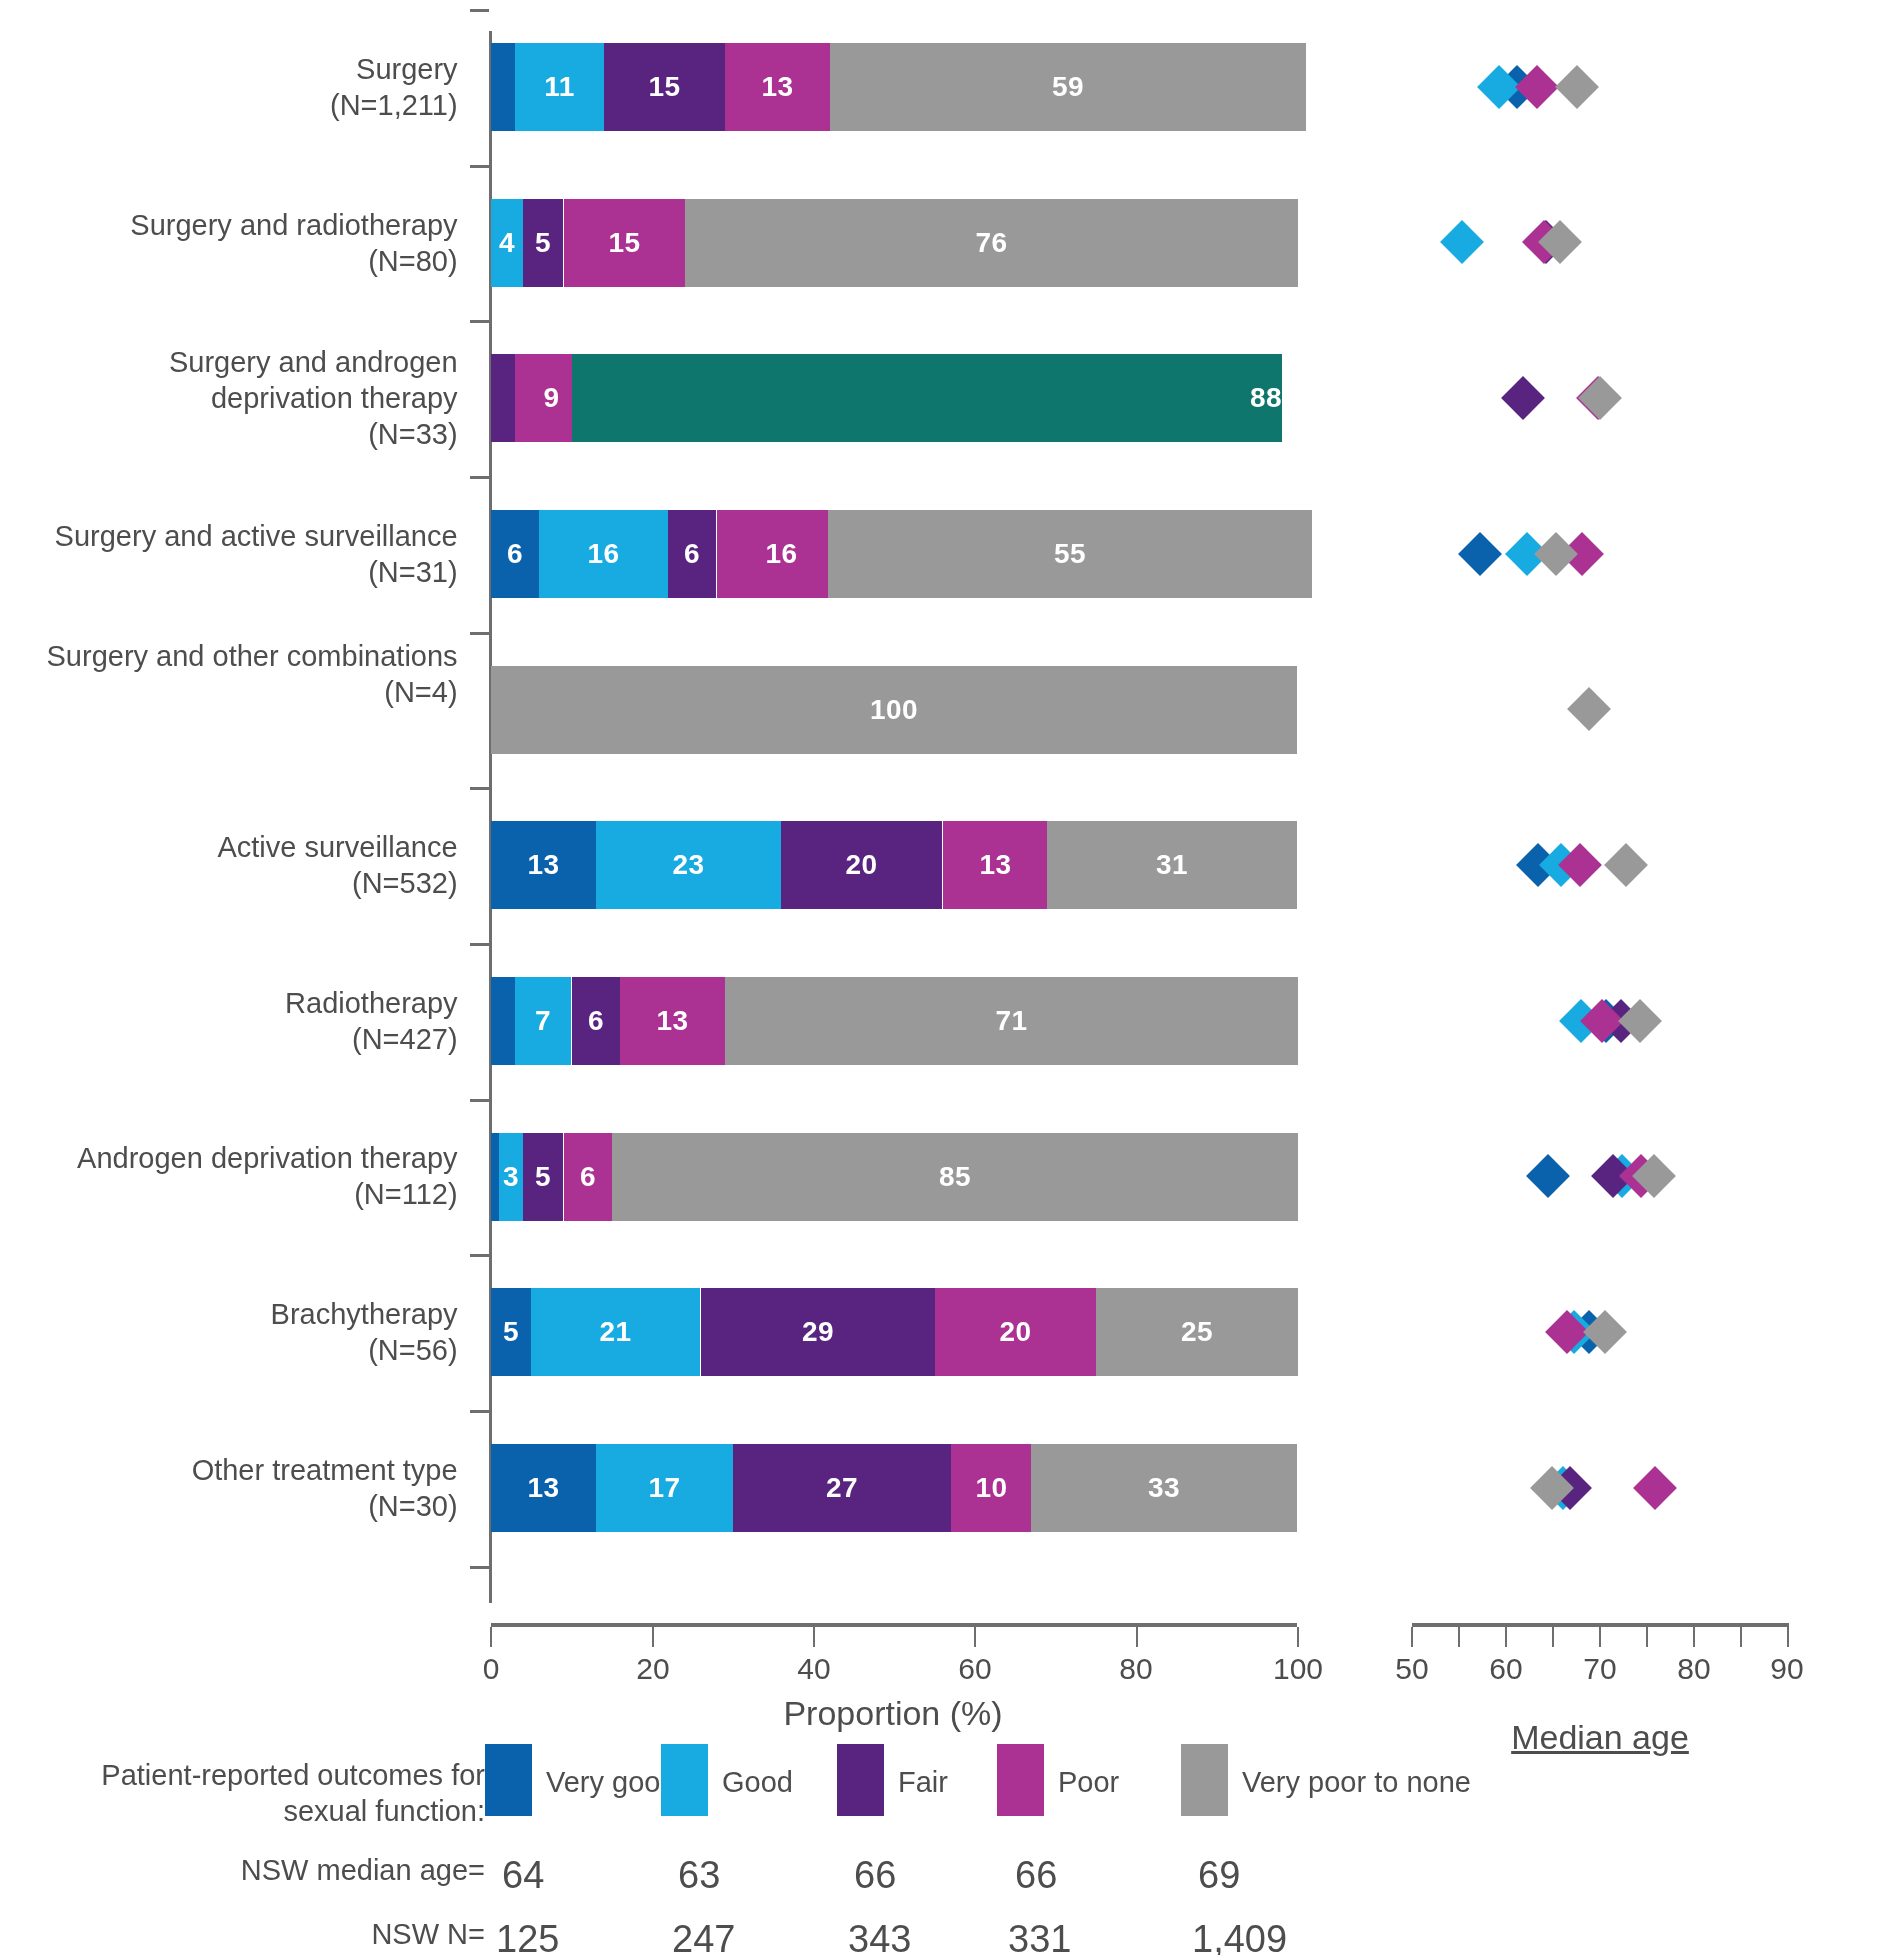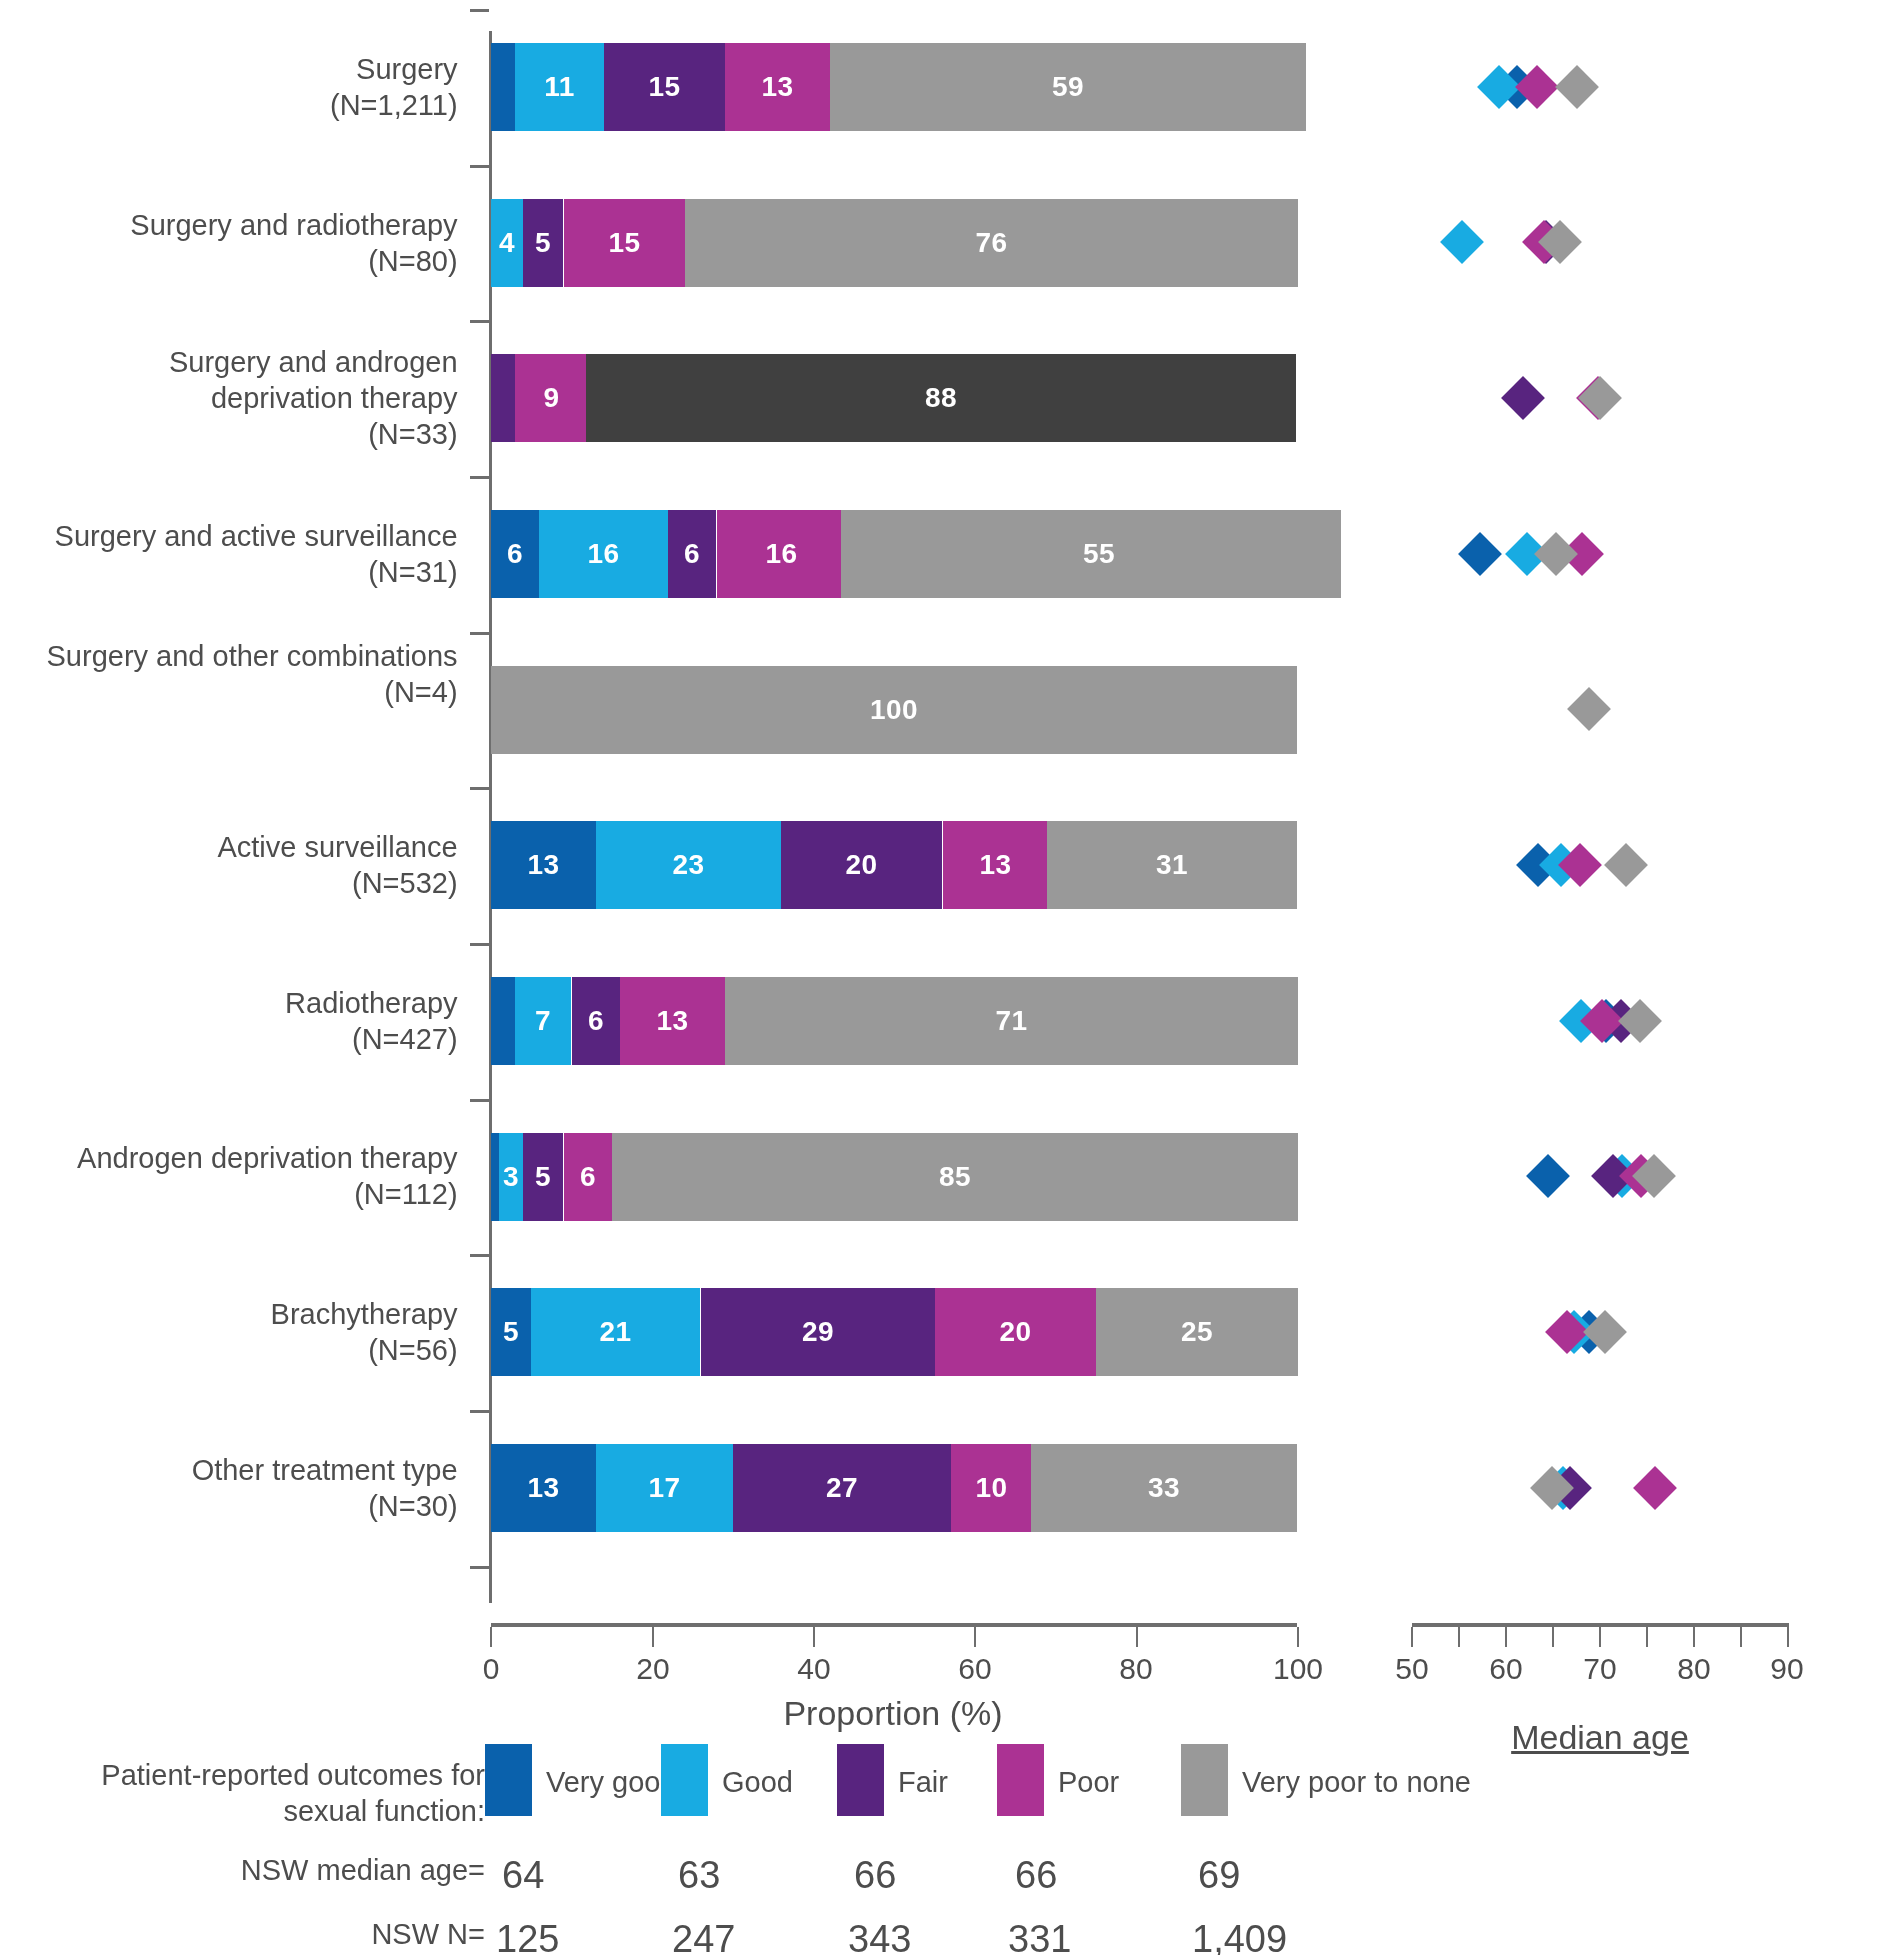--- a/index.html
+++ b/index.html
@@ -115,38 +115,38 @@
         </div>
         <div class="seg" style="left: 194px; width: 613px; background: rgb(153, 153, 153);">
           <span>76</span>
         </div>
       </div>
       <div class="bar-row" style="top: 311px;">
         <div class="seg" style="left: 0px; width: 24px; background: rgb(88, 36, 127);"></div>
         <div class="seg" style="left: 24px; width: 73px; background: rgb(171, 50, 147);">
           <span>9</span>
         </div>
-        <div class="seg" style="left: 95px; width: 710px; background: #404040;">
+        <div class="seg" style="left: 81px; width: 710px; background: #0f766e; justify-content: flex-end;">
           <span>88</span>
         </div>
       </div>
       <div class="bar-row" style="top: 467px;">
         <div class="seg" style="left: 0px; width: 48px; background: rgb(10, 97, 172);">
           <span>6</span>
         </div>
         <div class="seg" style="left: 48px; width: 129px; background: rgb(24, 171, 226);">
           <span>16</span>
         </div>
         <div class="seg" style="left: 177px; width: 48px; background: rgb(88, 36, 127);">
           <span>6</span>
         </div>
         <div class="seg" style="left: 226px; width: 129px; background: rgb(171, 50, 147);">
           <span>16</span>
         </div>
-        <div class="seg" style="left: 350px; width: 484px; background: rgb(153, 153, 153); padding-left: 16px;">
+        <div class="seg" style="left: 337px; width: 484px; background: rgb(153, 153, 153);">
           <span>55</span>
         </div>
       </div>
       <div class="bar-row" style="top: 623px;">
         <div class="seg" style="left: 0px; width: 806px; background: rgb(153, 153, 153);">
           <span>100</span>
         </div>
       </div>
       <div class="bar-row" style="top: 778px;">
         <div class="seg" style="left: 0px; width: 105px; background: rgb(10, 97, 172);">

